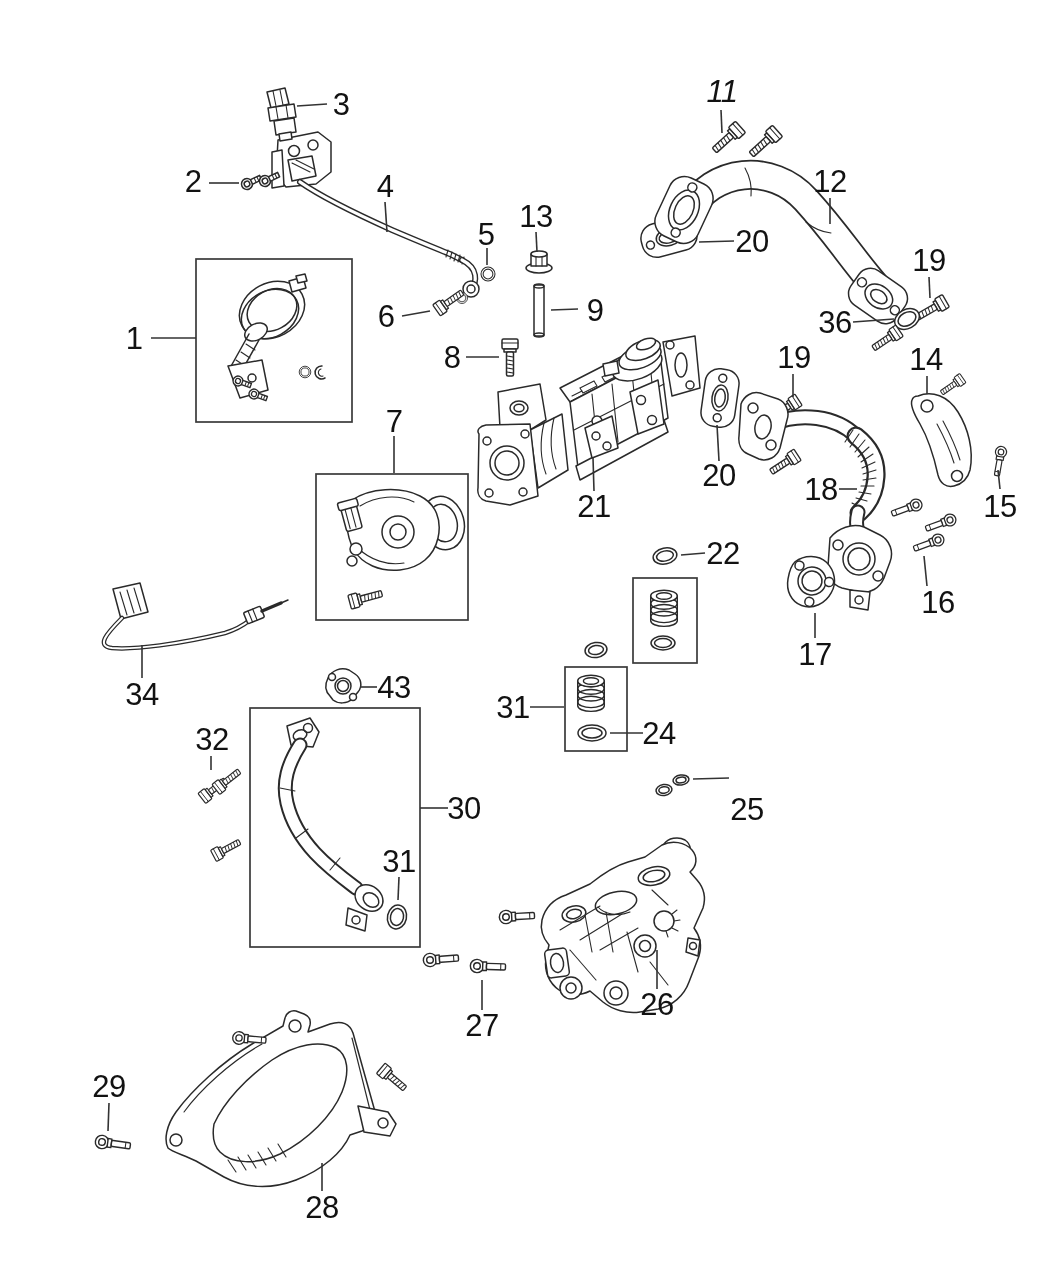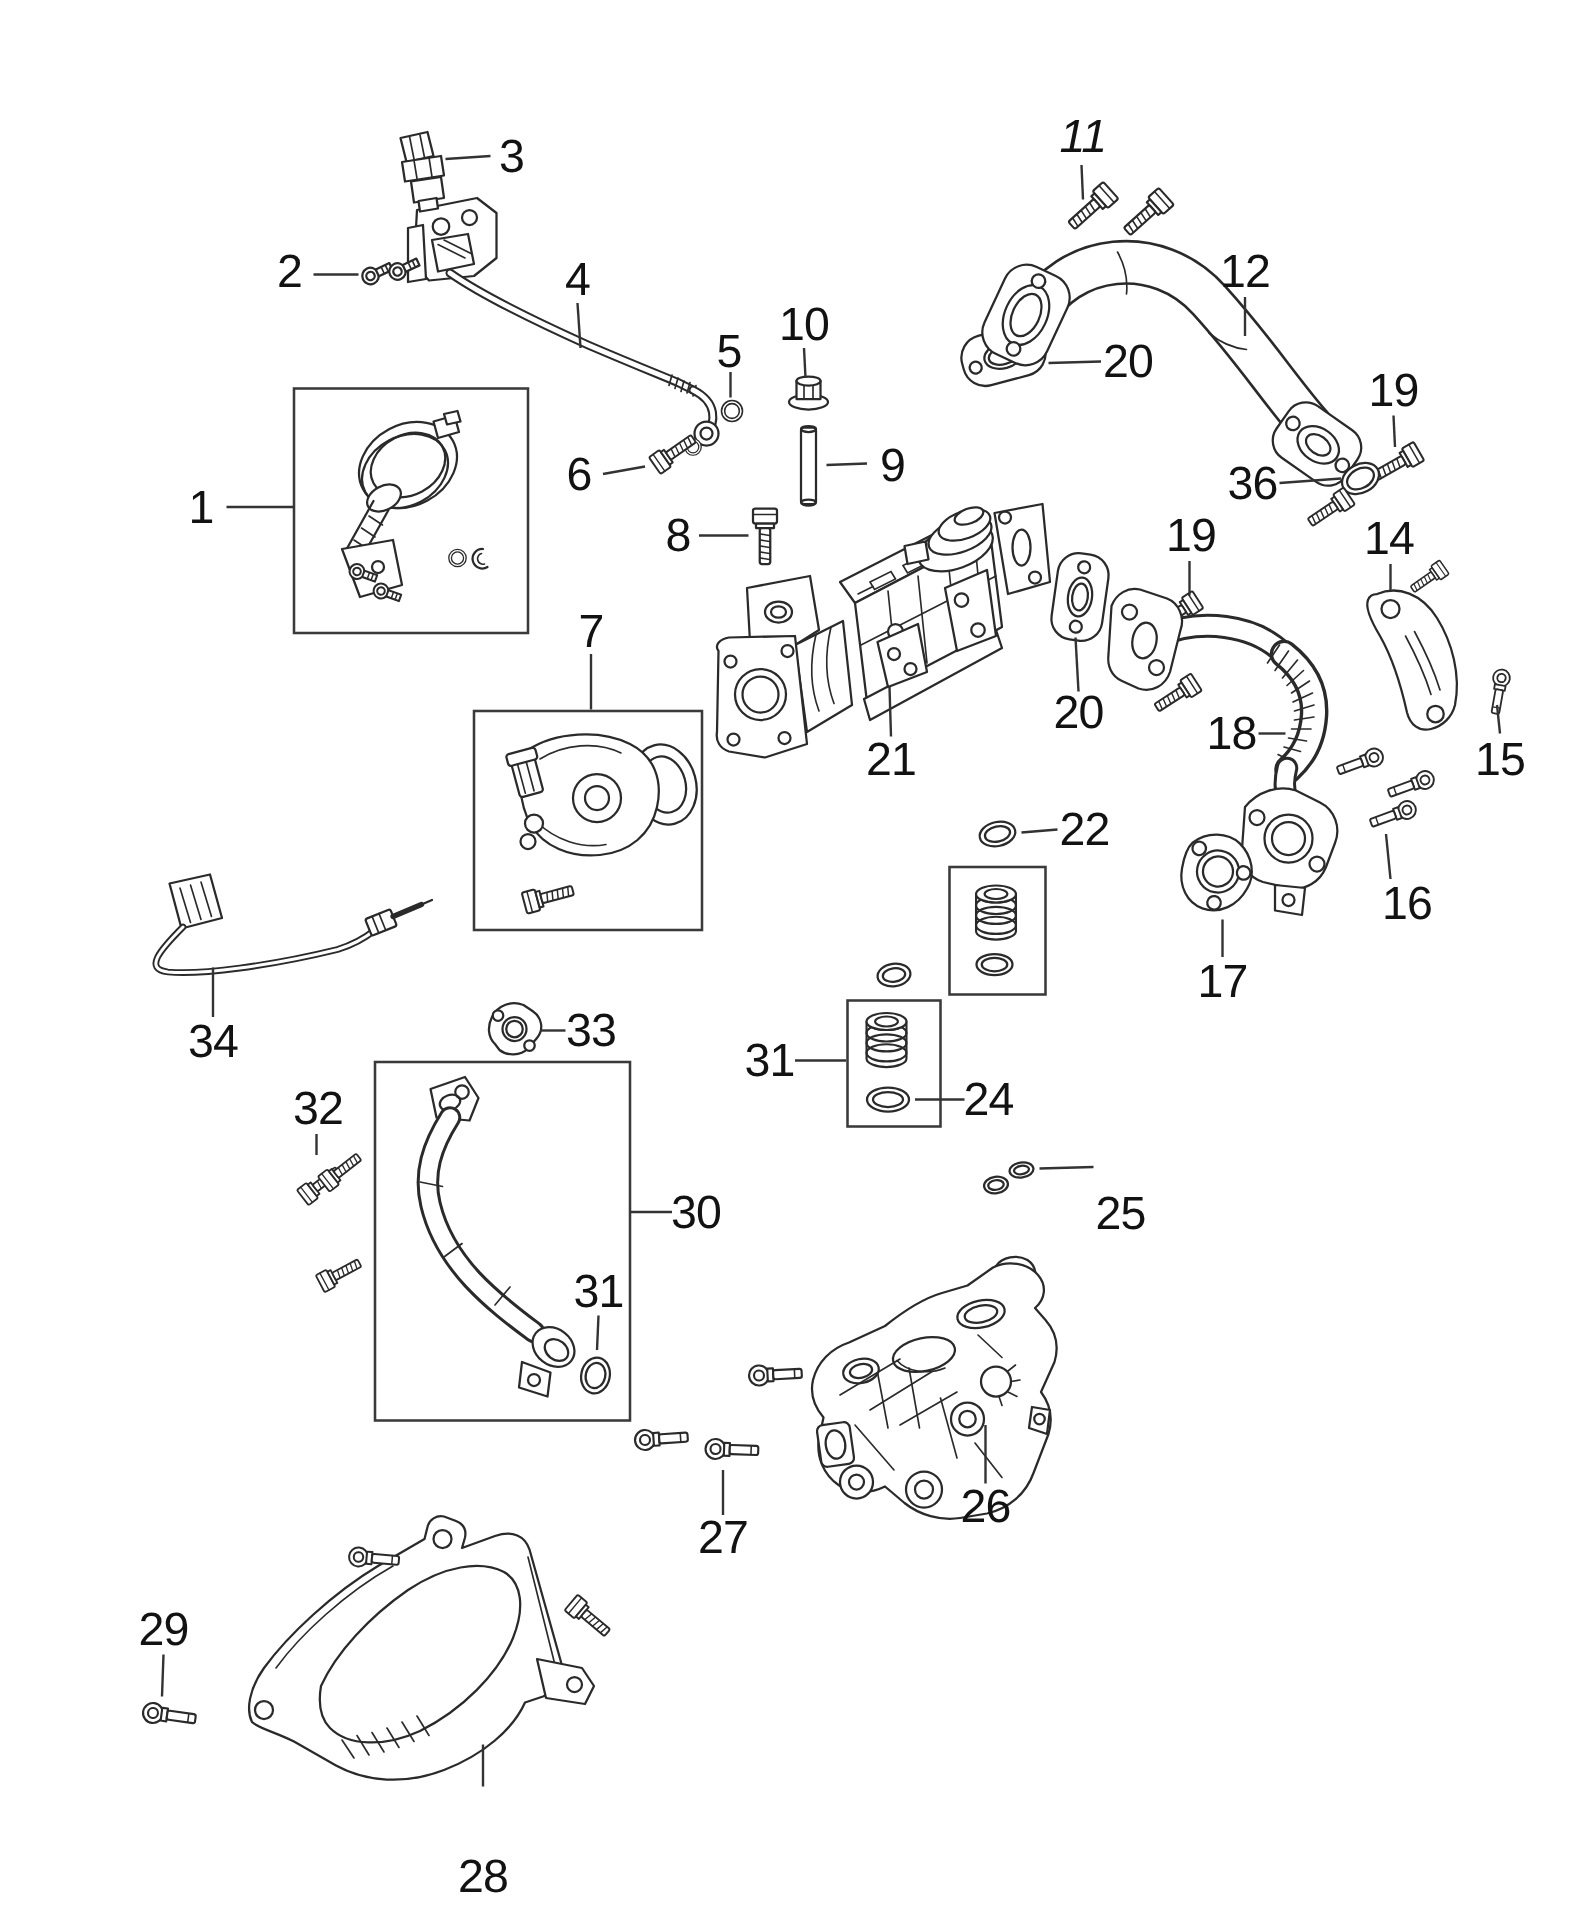--- a/index.html
+++ b/index.html
@@ -518,41 +518,41 @@
 <div id="label-layer">
       <div class="callout" style="left: 134px; top: 338px;">1</div>
       <div class="callout" style="left: 193px; top: 181px;">2</div>
       <div class="callout" style="left: 341px; top: 104px;">3</div>
       <div class="callout" style="left: 385px; top: 186px;">4</div>
       <div class="callout" style="left: 486px; top: 234px;">5</div>
       <div class="callout" style="left: 386px; top: 316px;">6</div>
       <div class="callout" style="left: 394px; top: 421px;">7</div>
       <div class="callout" style="left: 452px; top: 357px;">8</div>
       <div class="callout" style="left: 595px; top: 310px;">9</div>
-      <div class="callout" style="left: 536px; top: 216px;">10</div>
+      <div class="callout" style="left: 536px; top: 216px;">13</div>
       <div class="callout" style="left: 722px; top: 91px; font-style: italic;">11</div>
       <div class="callout" style="left: 830px; top: 181px;">12</div>
       <div class="callout" style="left: 929px; top: 260px;">19</div>
       <div class="callout" style="left: 926px; top: 359px;">14</div>
       <div class="callout" style="left: 1000px; top: 506px;">15</div>
       <div class="callout" style="left: 927px; top: 602px; margin-left: 11px;">16</div>
       <div class="callout" style="left: 815px; top: 654px;">17</div>
       <div class="callout" style="left: 821px; top: 489px;">18</div>
       <div class="callout" style="left: 794px; top: 357px;">19</div>
       <div class="callout" style="left: 752px; top: 241px;">20</div>
       <div class="callout" style="left: 719px; top: 475px;">20</div>
       <div class="callout" style="left: 594px; top: 506px;">21</div>
       <div class="callout" style="left: 723px; top: 553px;">22</div>
       <div class="callout" style="left: 513px; top: 707px;">31</div>
       <div class="callout" style="left: 659px; top: 733px;">24</div>
       <div class="callout" style="left: 747px; top: 809px;">25</div>
       <div class="callout" style="left: 657px; top: 1004px;">26</div>
       <div class="callout" style="left: 482px; top: 1025px;">27</div>
-      <div class="callout" style="left: 322px; top: 1207px; margin-top: 44px;">28</div>
+      <div class="callout" style="left: 322px; top: 1207px;">28</div>
       <div class="callout" style="left: 109px; top: 1086px;">29</div>
       <div class="callout" style="left: 464px; top: 808px;">30</div>
       <div class="callout" style="left: 399px; top: 861px;">31</div>
       <div class="callout" style="left: 212px; top: 739px;">32</div>
-      <div class="callout" style="left: 394px; top: 687px;">33</div>
+      <div class="callout" style="left: 394px; top: 687px;">43</div>
       <div class="callout" style="left: 142px; top: 694px;">34</div>
       <div class="callout" style="left: 835px; top: 322px;">36</div>
     </div>
 </div>
 
 </body></html>

